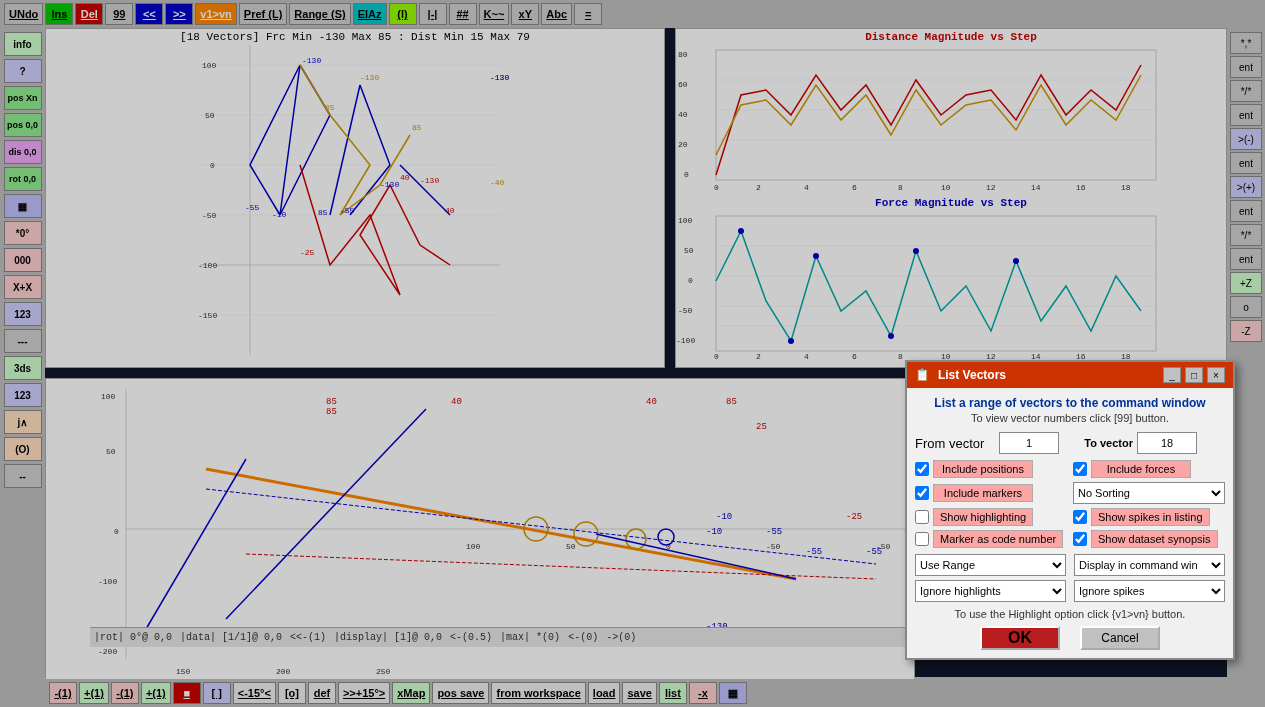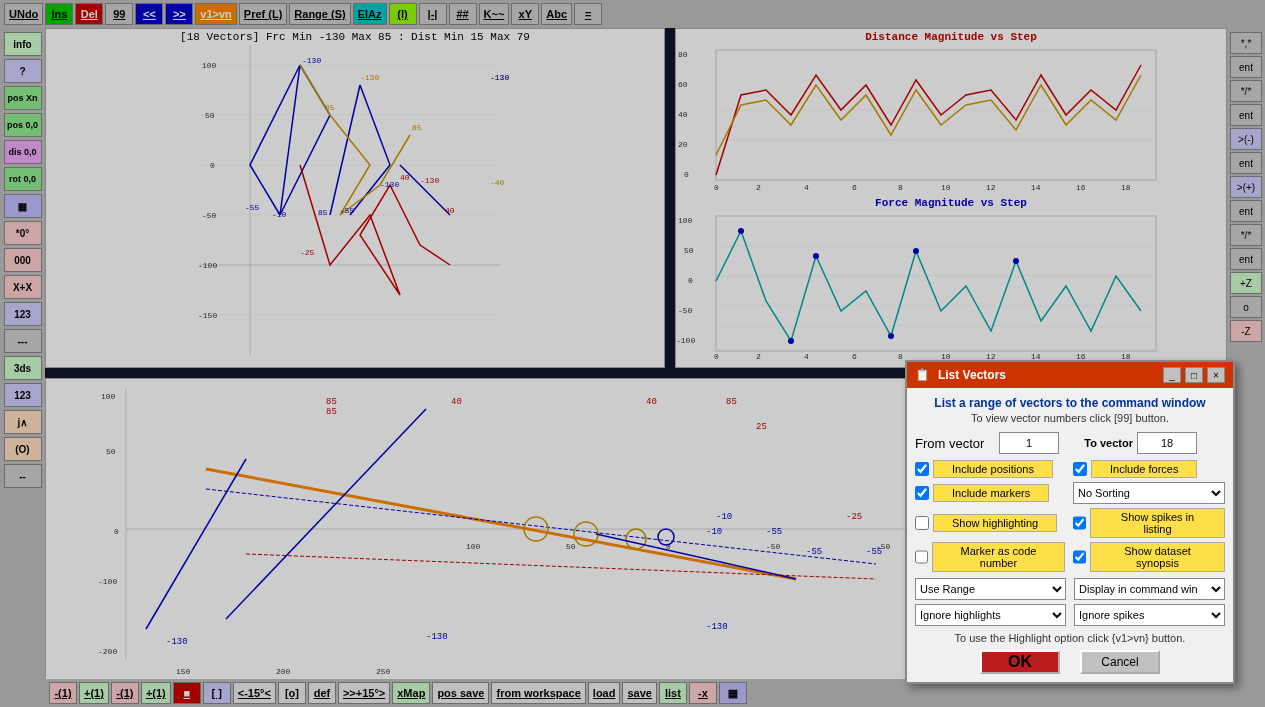--- a/index.html
+++ b/index.html
@@ -247,23 +247,23 @@
       display: flex;
       align-items: center;
       gap: 4px;
       font-size: 11px;
     }
     .checkbox-row input[type=checkbox] {
       width: 14px;
       height: 14px;
     }
     .checkbox-label {
-      background: #fde047;
+      background: #fca5a5;
       border: 1px solid #aaa;
-      padding: 2px 18px;
+      padding: 2px 6px;
       font-size: 11px;
       min-width: 100px;
       text-align: center;
       cursor: pointer;
     }
 
     .dialog-grid {
       display: grid;
       grid-template-columns: 1fr 1fr;
       gap: 4px 8px;
@@ -568,20 +568,30 @@
       <text x="720" y="155" font-size="9" fill="#0000cc">-55</text>
       <text x="760" y="175" font-size="9" fill="#0000cc">-55</text>
       <text x="820" y="175" font-size="9" fill="#0000cc">-55</text>
       <text x="120" y="265" font-size="9" fill="#0000cc">-130</text>
       <text x="380" y="260" font-size="9" fill="#0000cc">-130</text>
       <text x="660" y="250" font-size="9" fill="#0000cc">-130</text>
       <text x="280" y="35" font-size="9" fill="#cc0000">85</text>
     </svg>
   </div>
 
+  <div id="status-line">
+    <span>|rot| 0°@ 0,0</span>
+    <span>|data| [1/1]@ 0,0</span>
+    <span>&lt;&lt;-(1)</span>
+    <span>|display| [1]@ 0,0</span>
+    <span>&lt;-(0.5)</span>
+    <span>|max| *(0)</span>
+    <span>&lt;-(0)</span>
+    <span>-&gt;(0)</span>
+  </div>
 
 </div>
 
 <div id="bottom-toolbar">
   <button class="tb-btn" style="background:#ffd0d0;">-(1)</button>
   <button class="tb-btn" style="background:#d0ffd0;">+(1)</button>
   <button class="tb-btn" style="background:#ffd0d0;">-(1)</button>
   <button class="tb-btn" style="background:#d0ffd0;">+(1)</button>
   <button class="tb-btn" style="background:#cc0000;color:white;">■</button>
   <button class="tb-btn" style="background:#d0d0ff;">[ ]</button>

